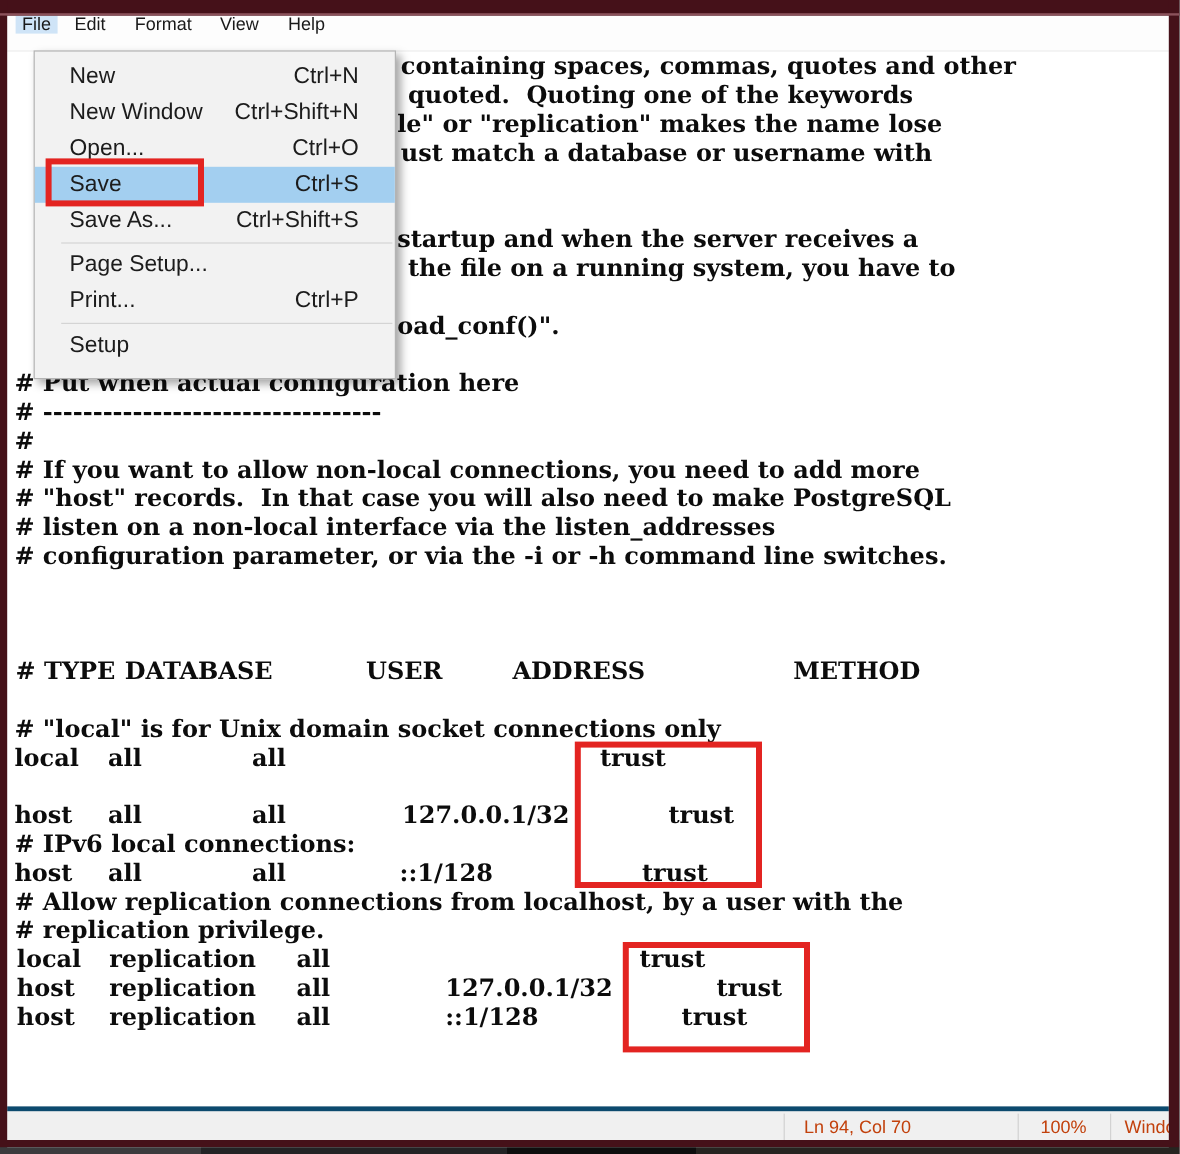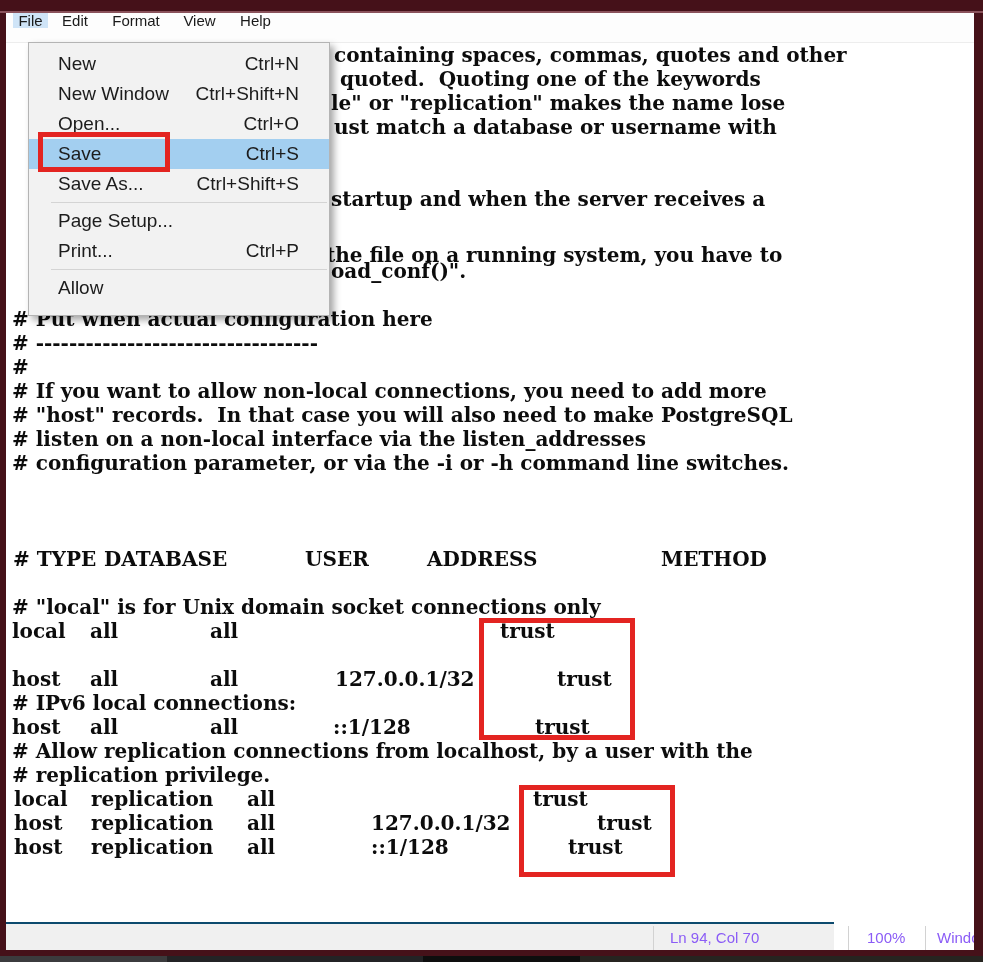--- a/index.html
+++ b/index.html
@@ -38,37 +38,37 @@
   .menu-row.highlighted{background:#a3cff0;}
   .menu-sep{height:1px;background:#d4d4d4;margin:3px 2px 3px 22px;}
 
   
   .anno{position:absolute;border:5px solid #e32421;background:transparent;z-index:30;box-sizing:border-box;}
   #anno-save{left:38px;top:132px;width:132px;height:40px;z-index:25;}
   #anno-trust1{left:479px;top:618px;width:156px;height:122px;}
   #anno-trust2{left:519px;top:785px;width:156px;height:92px;}
 
   
-  #statusbar{position:absolute;left:6px;top:922px;width:828px;height:28px;background:#f0f0f0;
-             border-top:2px solid #0c4a6e;z-index:10;font-size:15px;color:#8b5cf6;}
+  #statusbar{position:absolute;left:6px;top:922px;width:968px;height:28px;background:#f0f0f0;
+             border-top:4px solid #0c4a6e;z-index:10;font-size:15px;color:#c2410c;}
   .sb-sep{position:absolute;top:2px;width:1px;height:24px;background:#d2d2d2;}
   .sb-text{position:absolute;top:0;height:28px;line-height:28px;white-space:pre;}
 </style>
 </head>
 <body>
 
 <div id="screen">
 
   <div id="doc">
       <span class="doc-seg" style="top: 1px; left: 328px;">containing spaces, commas, quotes and other</span>
       <span class="doc-seg" style="top: 25px; left: 334px;">quoted.  Quoting one of the keywords</span>
       <span class="doc-seg" style="top: 49px; left: 325px;">le" or "replication" makes the name lose</span>
       <span class="doc-seg" style="top: 73px; left: 328px;">ust match a database or username with</span>
       <span class="doc-seg" style="top: 145px; left: 325px;">startup and when the server receives a</span>
-      <span class="doc-seg" style="top: 169px; left: 320px; margin-top: 32px;">the file on a running system, you have to</span>
+      <span class="doc-seg" style="top: 169px; left: 334px;">the file on a running system, you have to</span>
       <span class="doc-seg" style="top: 217px; left: 325px;">oad_conf()".</span>
       <span class="doc-seg" style="top: 265px; left: 6px;"># Put when actual configuration here</span>
       <span class="doc-seg" style="top: 289px; left: 6px;"># ----------------------------------</span>
       <span class="doc-seg" style="top: 313px; left: 6px;">#</span>
       <span class="doc-seg" style="top: 337px; left: 6px;"># If you want to allow non-local connections, you need to add more</span>
       <span class="doc-seg" style="top: 361px; left: 6px;"># "host" records.  In that case you will also need to make PostgreSQL</span>
       <span class="doc-seg" style="top: 385px; left: 6px;"># listen on a non-local interface via the listen_addresses</span>
       <span class="doc-seg" style="top: 409px; left: 6px;"># configuration parameter, or via the -i or -h command line switches.</span>
       <span class="doc-seg" style="top: 505px; left: 7px;"># TYPE</span>
       <span class="doc-seg" style="top: 505px; left: 98px;">DATABASE</span>
@@ -145,21 +145,21 @@
     <div class="menu-row">
       <span>Page Setup...</span>
       <span class="shortcut"></span>
     </div>
     <div class="menu-row">
       <span>Print...</span>
       <span class="shortcut">Ctrl+P</span>
     </div>
     <div class="menu-sep"></div>
     <div class="menu-row">
-      <span>Allow</span>
+      <span>Setup</span>
       <span class="shortcut"></span>
     </div>
   </div>
 
   <div class="anno" id="anno-save"></div>
 
   <div id="statusbar">
     <div class="sb-sep" style="left:647px;"></div>
     <div class="sb-text" style="left:664px;">Ln 94, Col 70</div>
     <div class="sb-sep" style="left:842px;"></div>

